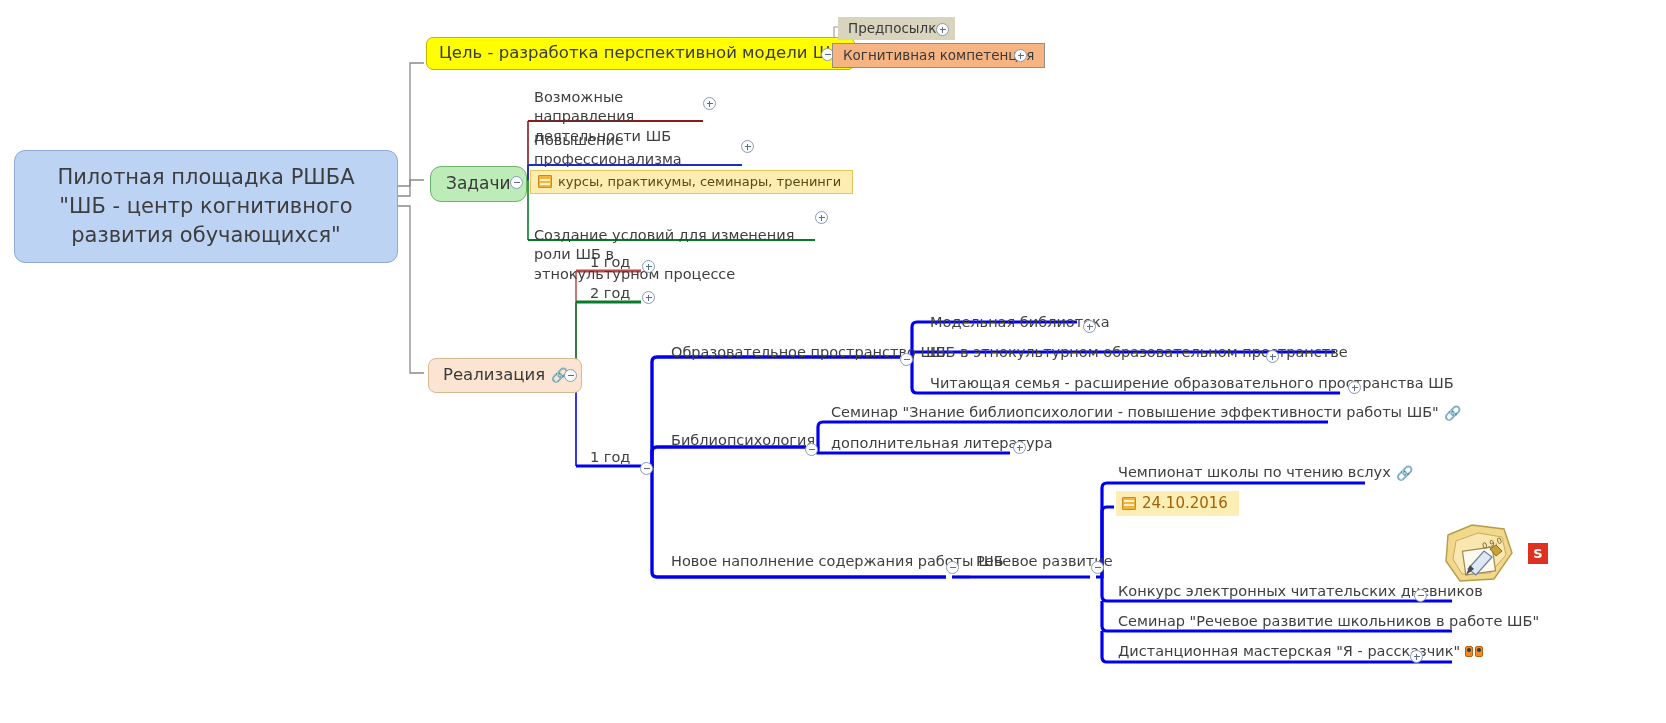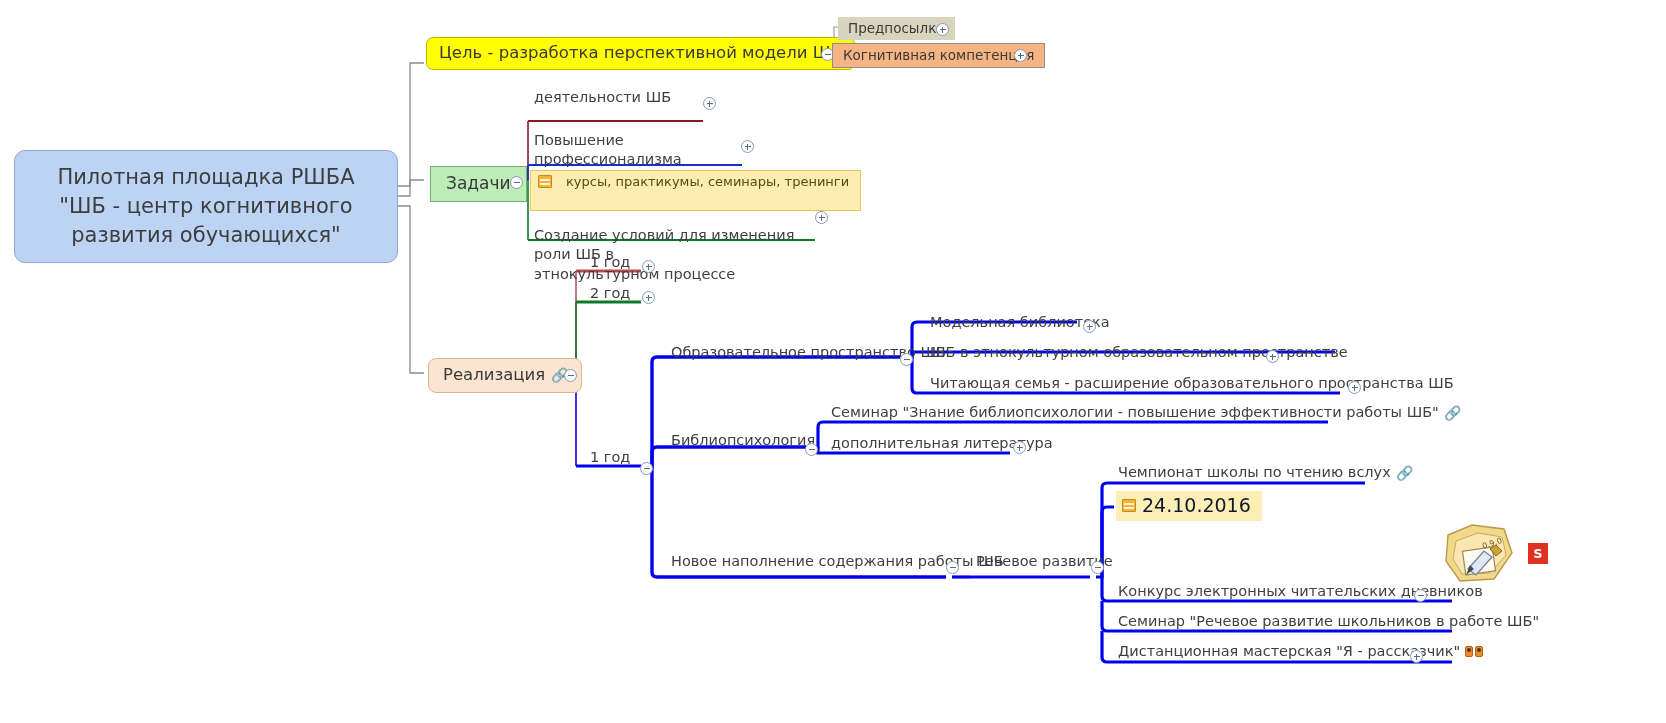--- a/index.html
+++ b/index.html
@@ -50,21 +50,21 @@
     background: #ffff00;
     border: 1px solid #c9b100;
     border-radius: 7px;
     padding: 5px 12px 6px 12px;
     font-size: 16.5px;
     color: #3a3a3a;
   }
   .tasks {
     background: #bdecb9;
     border: 1px solid #6fb26a;
-    border-radius: 0;
+    border-radius: 11px;
     padding: 6px 15px 7px 15px;
     font-size: 17px;
     color: #3a3a3a;
   }
   .realize {
     background: #fbe5d2;
     border: 1px solid #d8b795;
     border-radius: 8px;
     padding: 6px 12px 7px 14px;
     font-size: 16.5px;
@@ -79,30 +79,29 @@
   .cognit {
     background: #f7b483;
     border: 1px solid #8e8e8e;
     padding: 3px 10px 4px 10px;
     font-size: 13.5px;
     color: #3a3a3a;
   }
   .noteyellow {
     background: #fdedb0;
     border: 1px solid #e2c75a;
-    padding: 3px 11px 20px 7px;
+    padding: 3px 11px 3px 7px;
     font-size: 13px;
     color: #5a4a14;
-    gap: 8px;
   }
   .datebox {
     background: #fdeeb5;
     padding: 3px 11px 4px 6px;
-    font-size: 19px;
-    color: #0f172a;
+    font-size: 15px;
+    color: #a16207;
   }
 
   
   .bubble {
     width: 13px; height: 13px;
     border-radius: 50%;
     border: 1px solid #8a9ab5;
     background: #fdfdfd;
     position: relative;
     display: inline-block;
@@ -255,20 +254,21 @@
   </div>
 
   <div class="node tasks" style="left:430px; top:166px;">
     <span>Задачи</span>
   </div>
   <div class="bubble-wrap" style="left:510px; top:174px;">
     <span class="bubble minusb"></span>
   </div>
 
   <div class="node plain two-line" style="left:534px; top:88px; width:180px; display:block;">
+    <span class="txt">Возможные направления</span>
     <span class="txt">деятельности ШБ</span>
   </div>
   <div class="bubble-wrap" style="left:703px; top:95px;">
     <span class="bubble plusb"></span>
   </div>
 
   <div class="node plain two-line" style="left:534px; top:131px; width:210px; display:block;">
     <span class="txt">Повышение профессионализма</span>
     <span class="txt">сотрудников ШБ</span>
   </div>

